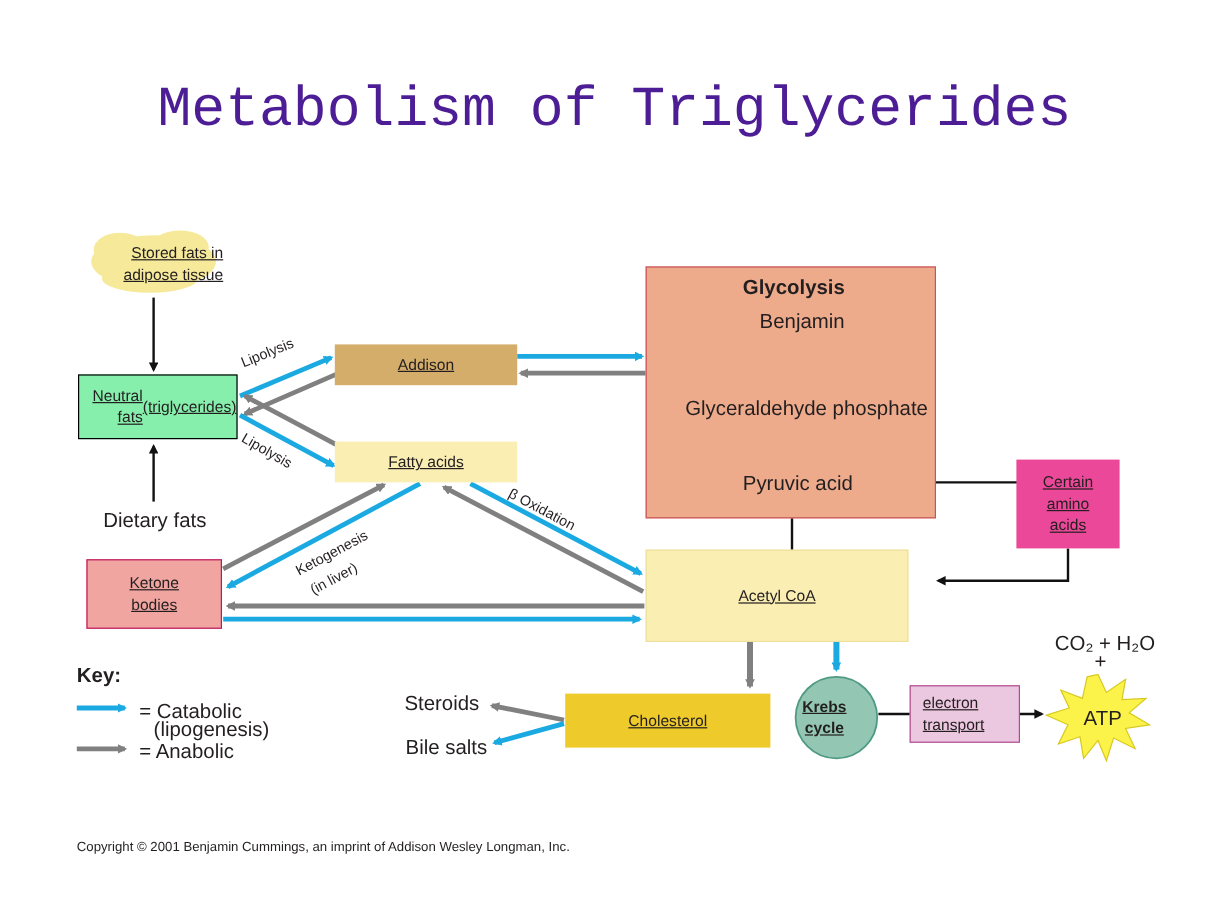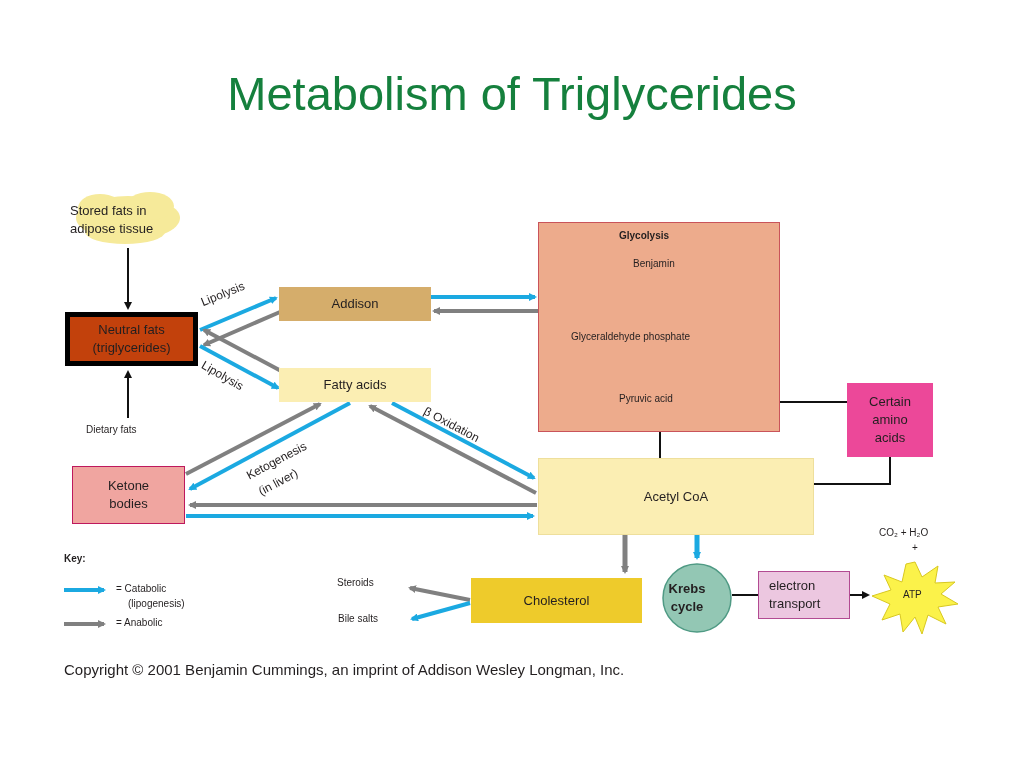--- a/index.html
+++ b/index.html
@@ -1,20 +1,20 @@
 <!DOCTYPE html>
 <html><head>
 <meta charset="utf-8">
 <style>
   html, body { margin: 0; padding: 0; }
   body { width: 1024px; height: 768px; background: #ffffff; position: relative; overflow: hidden; font-family: "Liberation Sans", sans-serif; color: #231f20; }
-  #title { position: absolute; left: 0; width: 1024px; top: 66px; text-align: center; font-size: 47px; color: #15803d; font-family: Liberation Sans, sans-serif; }
+  #title { position: absolute; left: 0; width: 1024px; top: 66px; text-align: center; font-size: 47px; color: #4c1d95; font-family: Liberation Mono, monospace; }
   svg#diagram { position: absolute; left: 0; top: 0; }
-  .node { position: absolute; display: flex; align-items: center; justify-content: center; text-align: left; font-size: 13px; line-height: 18px; box-sizing: border-box; }
-  .label { position: absolute; font-size: 10px; white-space: nowrap; }
+  .node { position: absolute; display: flex; align-items: center; justify-content: center; text-align: right; font-size: 13px; line-height: 18px; box-sizing: border-box; text-decoration: underline; }
+  .label { position: absolute; font-size: 17px; white-space: nowrap; }
   .bold { font-weight: bold; }
 </style>
 </head>
 <body>
 
 <div id="title">Metabolism of Triglycerides</div>
 
 <svg id="diagram" width="1024" height="768">
   <defs>
     <marker id="mk-blue" markerWidth="8" markerHeight="8" refX="6" refY="4" orient="auto" markerUnits="userSpaceOnUse">
@@ -75,21 +75,21 @@
   <polygon fill="#fbf24a" stroke="#d8c820" stroke-width="1" points="915,562 922,577 938,566 935,583 955,582 941,594 958,604 938,607 946,624 928,615 922,634 915,617 903,632 900,614 882,620 890,604 872,596 891,590 884,575 902,582 906,564"></polygon>
 
   <line x1="64" y1="590" x2="104" y2="590" stroke="#1ba9e1" stroke-width="4" marker-end="url(#mk-blue)"></line>
   <line x1="64" y1="624" x2="104" y2="624" stroke="#808080" stroke-width="4" marker-end="url(#mk-gray)"></line>
 </svg>
 
 <div class="node" style="left:70px;top:200px;width:116px;height:40px;">
   <span>Stored fats in adipose tissue</span>
 </div>
 
-<div class="node" style="left:65px;top:312px;width:133px;height:54px;background:#c2410c;border:5px solid #000000;flex-direction:column;">
+<div class="node" style="left:65px;top:312px;width:133px;height:54px;background:#86efac;border:1px solid #000000;">
   <span>Neutral fats</span>
   <span>(triglycerides)</span>
 </div>
 
 <div class="label" style="left:86px;top:424px;">Dietary fats</div>
 
 <div class="node" style="left:279px;top:287px;width:152px;height:34px;background:#d5ad6b;">
   <span>Addison</span>
 </div>
 
@@ -102,21 +102,21 @@
 <div class="label" style="left:633px;top:258px;">Benjamin</div>
 <div class="label" style="left:571px;top:331px;">Glyceraldehyde phosphate</div>
 <div class="label" style="left:619px;top:393px;">Pyruvic acid</div>
 
 <div class="node" style="left:847px;top:383px;width:86px;height:74px;background:#ec4899;flex-direction:column;">
   <span>Certain</span>
   <span>amino</span>
   <span>acids</span>
 </div>
 
-<div class="node" style="left:538px;top:458px;width:276px;height:77px;background:#fbeeb3;border:1px solid #eedf9c;">
+<div class="node" style="left:538px;top:458px;width:219px;height:77px;background:#fbeeb3;border:1px solid #eedf9c;">
   <span>Acetyl CoA</span>
 </div>
 
 <div class="node" style="left:72px;top:466px;width:113px;height:58px;background:#f0a5a0;border:1px solid #be185d;flex-direction:column;">
   <span>Ketone</span>
   <span>bodies</span>
 </div>
 
 <div class="node" style="left:471px;top:578px;width:171px;height:45px;background:#eecb2b;">
   <span>Cholesterol</span>
@@ -143,13 +143,13 @@
 <div class="label" style="left:206px;top:358px;transform:rotate(30deg);transform-origin:left top;font-size:12px;">Lipolysis</div>
 <div class="label" style="left:428px;top:404px;transform:rotate(28deg);transform-origin:left top;font-size:12px;">β Oxidation</div>
 <div class="label" style="left:244px;top:470px;transform:rotate(-28deg);transform-origin:left top;font-size:12px;">Ketogenesis</div>
 <div class="label" style="left:256px;top:486px;transform:rotate(-28deg);transform-origin:left top;font-size:12px;">(in liver)</div>
 
 <div class="label bold" style="left:64px;top:553px;">Key:</div>
 <div class="label" style="left:116px;top:583px;">= Catabolic</div>
 <div class="label" style="left:116px;top:617px;">= Anabolic</div>
 <div class="label" style="left:128px;top:598px;">(lipogenesis)</div>
 
-<div class="label" style="left:64px;top:661px;font-size:15px;">Copyright © 2001 Benjamin Cummings, an imprint of Addison Wesley Longman, Inc.</div>
+<div class="label" style="left:64px;top:700px;font-size:11px;">Copyright © 2001 Benjamin Cummings, an imprint of Addison Wesley Longman, Inc.</div>
 
 </body></html>

